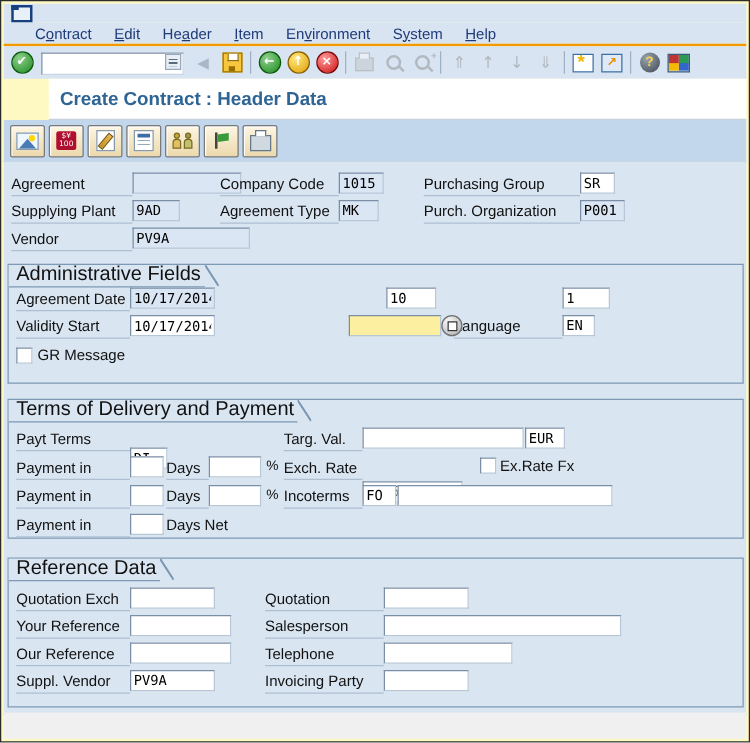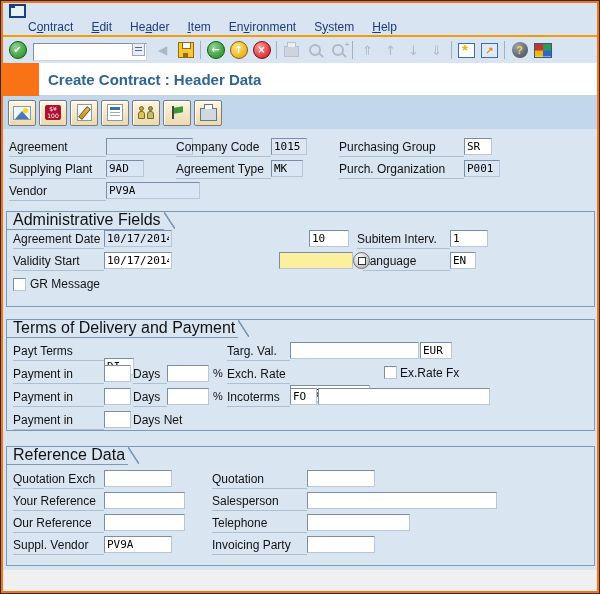--- a/index.html
+++ b/index.html
@@ -1,17 +1,17 @@
 <!DOCTYPE html>
 <html><head>
 <meta charset="utf-8">
 <style>
   html,body{margin:0;padding:0;}
   body{font-family:"Liberation Sans",sans-serif;background:#888;}
-  .window{position:relative;width:600px;height:594px;background:#f97316;border:1px solid #2b2b2b;box-sizing:border-box;overflow:hidden;}
+  .window{position:relative;width:600px;height:594px;background:#fef9c3;border:1px solid #2b2b2b;box-sizing:border-box;overflow:hidden;}
   
   .titlebar{position:absolute;left:2px;top:2px;right:2px;height:15px;background:#d8e4f1;display:flex;align-items:center;padding-left:6px;}
   .sysico{width:13px;height:10px;border:2px solid #16407e;position:relative;background:#e8f0f8;box-sizing:content-box;}
   .sysico::before{content:"";position:absolute;left:-2px;top:-2px;width:6px;height:4px;background:#16407e;}
   .menubar{position:absolute;left:2px;top:17px;right:2px;height:17px;background:#d8e4f1;display:flex;align-items:center;padding-left:16px;font-size:12px;color:#1f3b7a;}
   .menu-item{padding:1px 9px;cursor:default;}
   .menu-item u{text-decoration:underline;}
   .accentline{position:absolute;left:2px;top:34px;right:2px;height:2px;background:#f39b00;}
   .toolbar{position:absolute;left:2px;top:36px;right:2px;height:26px;background:#d8e4f1;display:flex;align-items:center;padding-left:3px;}
   .tbtn{width:23px;height:21px;display:flex;align-items:center;justify-content:center;flex:0 0 auto;}
@@ -217,21 +217,20 @@
     <input class="fld disp" style="left: 461px; top: 31px; width: 36px;" readonly="" value="P001">
 
     <div class="lbl" style="left:6px;top:55px;width:97px">Vendor</div>
     <input class="fld disp" style="left: 103px; top: 53px; width: 94px;" readonly="" value="PV9A">
 
     <div class="gbox" style="left:3px;top:82px;width:589px;height:96px">
       <div class="gtab">Administrative Fields</div>
       <div class="lbl" style="left:6px;top:20px;width:91px">Agreement Date</div>
       <input class="fld disp" style="left: 97px; top: 18px; width: 68px;" readonly="" value="10/17/2014">
       <input class="fld" style="left: 302px; top: 18px; width: 40px;" value="10">
-      <div class="lbl" style="left:350px;top:20px;width:93px">Subitem Interv.</div>
       <input class="fld" style="left: 443px; top: 18px; width: 38px;" value="1">
 
       <div class="lbl" style="left:6px;top:42px;width:91px">Validity Start</div>
       <input class="fld" style="left: 97px; top: 40px; width: 68px;" value="10/17/2014">
       <input class="fld focus" style="left: 272px; top: 40px; width: 74px;" value="">
       <span class="mcbtn" style="left:346px;top:40px"></span>
       <div class="lbl" style="left:356px;top:42px;width:87px">Language</div>
       <input class="fld" style="left: 443px; top: 40px; width: 26px;" value="EN">
 
       <span class="cb" style="left:6px;top:66px"></span>

